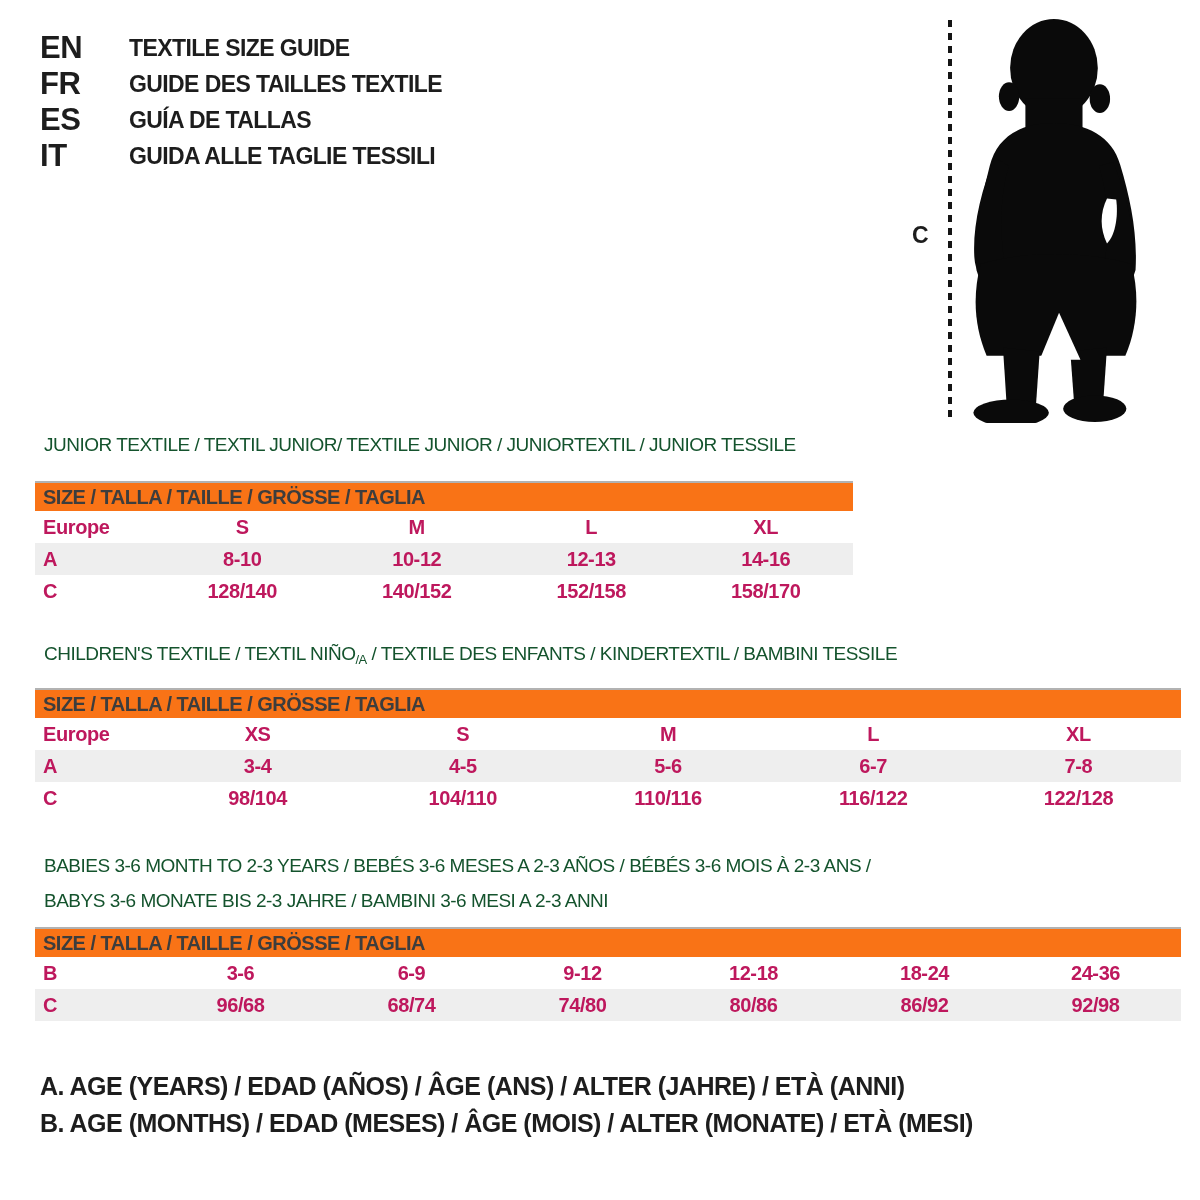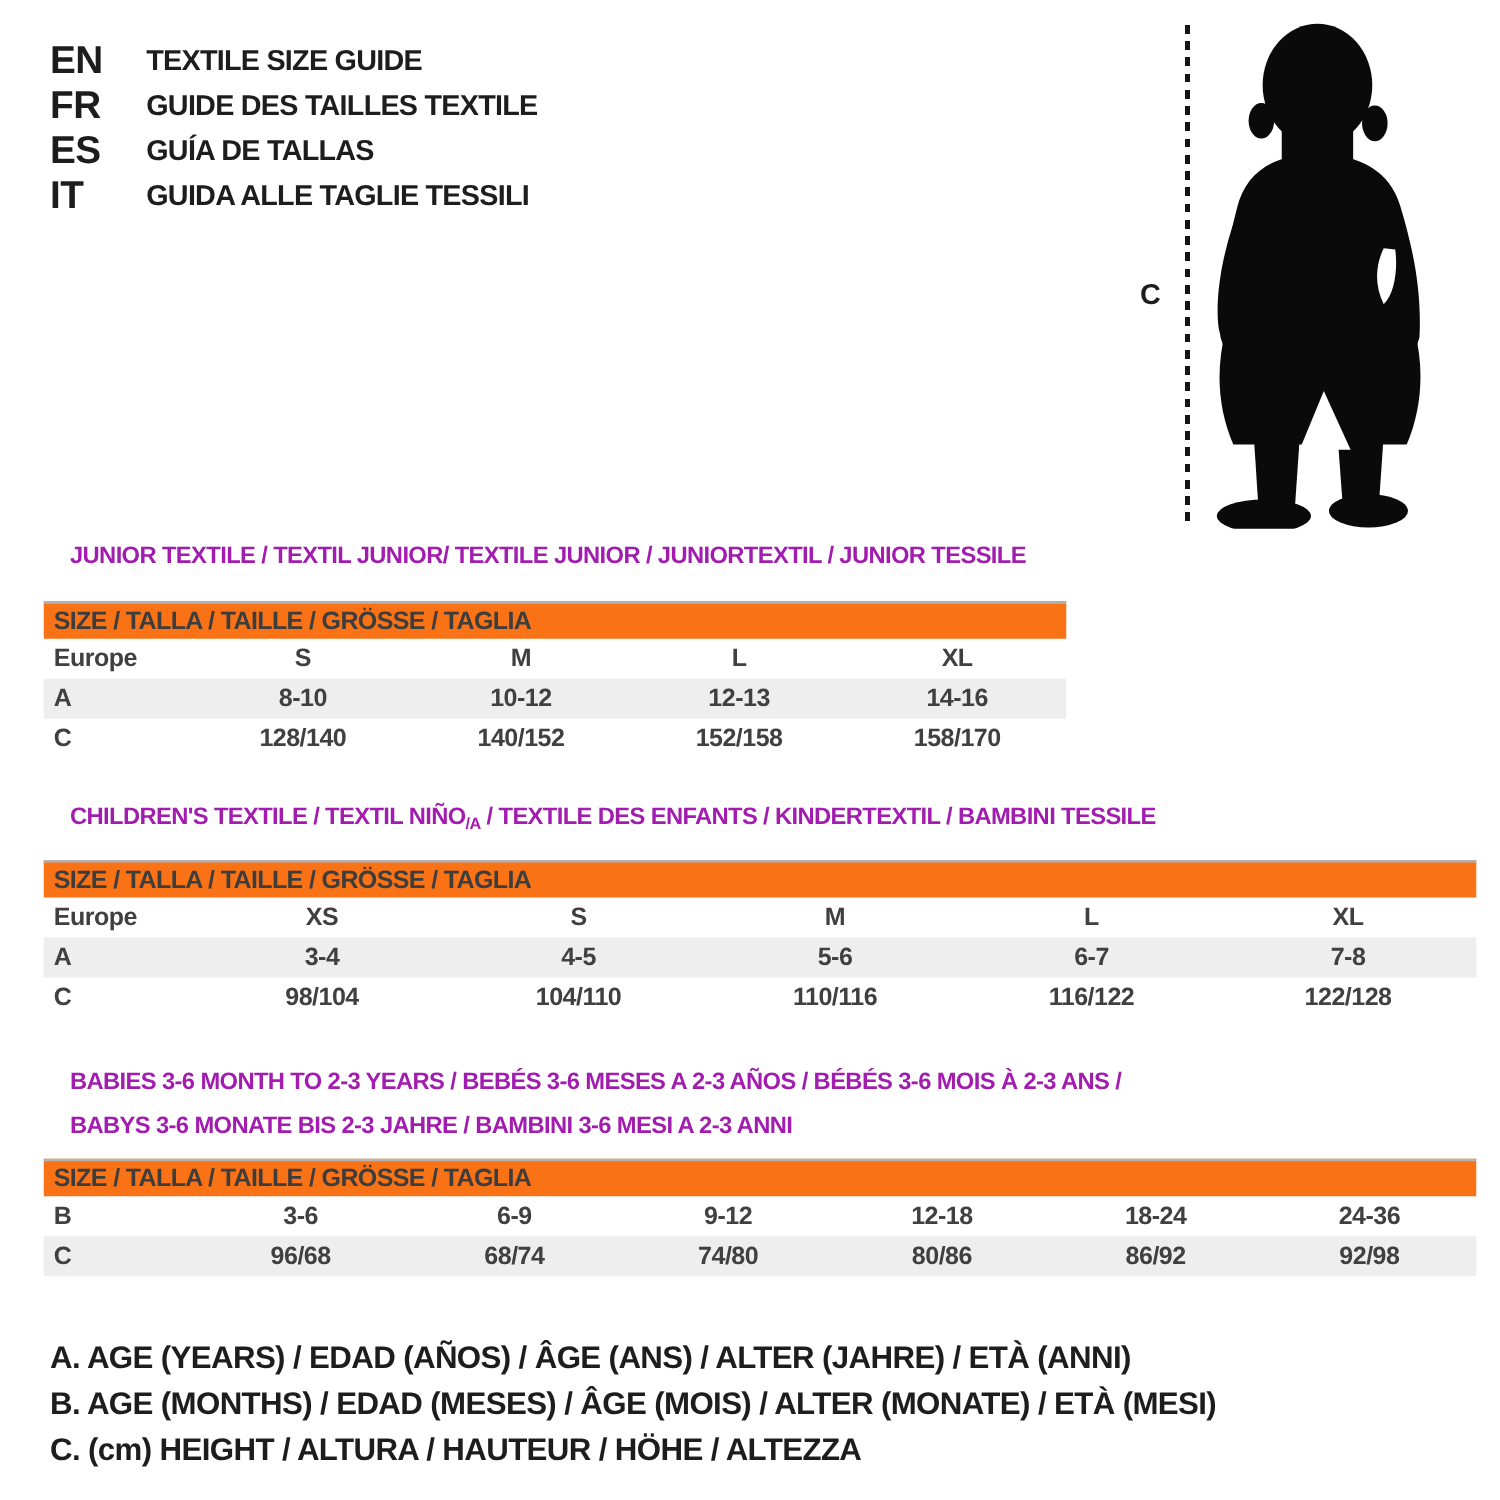--- a/index.html
+++ b/index.html
@@ -12,55 +12,55 @@
   }
 
   
   .lang-list { position: absolute; left: 40px; top: 30px; }
   .lang-row { display: flex; height: 36px; align-items: center; }
   .lang-code {
     width: 77px; font-size: 31px; font-weight: 700;
     letter-spacing: -0.4px; color: #1d1d1d;
   }
   .lang-label {
-    font-size: 23px; font-weight: 700; letter-spacing: -0.6px; color: #1d1d1d;
+    font-size: 23px; font-weight: 700; letter-spacing: -0.6px; color: #1d1d1d; margin-left: 12px;
   }
 
   
   .figure { position: absolute; left: 900px; top: 10px; width: 270px; height: 420px; }
   .measure-line {
     position: absolute; left: 48px; top: 10px; width: 4px; height: 400px;
     background: repeating-linear-gradient(180deg, #141414 0px, #141414 7px, transparent 7px, transparent 13px);
   }
   .measure-label {
     position: absolute; left: 12px; top: 212px;
     font-size: 23px; font-weight: 700; color: #1d1d1d;
   }
   .silhouette { position: absolute; left: 64px; top: 5px; width: 184px; height: 408px; }
 
   
   .section-title {
-    position: absolute; left: 56px;
-    font-size: 19px; font-weight: 700; letter-spacing: -0.5px; color: #a21caf;
+    position: absolute; left: 44px;
+    font-size: 19px; font-weight: 400; letter-spacing: -0.5px; color: #14532d;
     white-space: nowrap;
   }
   .section-title .sub { font-size: 13px; vertical-align: -4px; }
 
   .size-table { position: absolute; left: 35px; }
   .size-table .thead {
     height: 30px; background: #f97316; border-top: 2px solid #b2b2b2;
     display: flex; align-items: center; padding-left: 8px;
     font-size: 20px; font-weight: 700; letter-spacing: -0.5px; color: #3d3d3d;
     white-space: nowrap;
   }
   .trow { display: flex; height: 32px; align-items: center; }
   .trow.shaded { background: #eeeeee; }
   .cell {
     flex: 1; text-align: center;
-    font-size: 20px; font-weight: 700; letter-spacing: -0.4px; color: #404040;
+    font-size: 20px; font-weight: 700; letter-spacing: -0.4px; color: #be185d;
     white-space: nowrap;
   }
   .cell.label { flex: 0 0 120px; text-align: left; padding-left: 8px; }
 
   .tbl-junior { width: 818px; top: 481px; }
   .tbl-children { width: 1146px; top: 688px; }
   .tbl-babies { width: 1146px; top: 927px; }
 
   .title-junior { top: 434px; }
   .title-children { top: 643px; }
@@ -214,14 +214,13 @@
     <div class="cell">74/80</div>
     <div class="cell">80/86</div>
     <div class="cell">86/92</div>
     <div class="cell">92/98</div>
   </div>
 </div>
 
 <div class="legend">
   <div class="legend-line">A. AGE (YEARS) / EDAD (AÑOS) / ÂGE (ANS) / ALTER (JAHRE) / ETÀ (ANNI)</div>
   <div class="legend-line">B. AGE (MONTHS) / EDAD (MESES) / ÂGE (MOIS) / ALTER (MONATE) / ETÀ (MESI)</div>
-  <div class="legend-line">C. (cm) HEIGHT / ALTURA / HAUTEUR / HÖHE / ALTEZZA</div>
 </div>
 
 </body></html>

